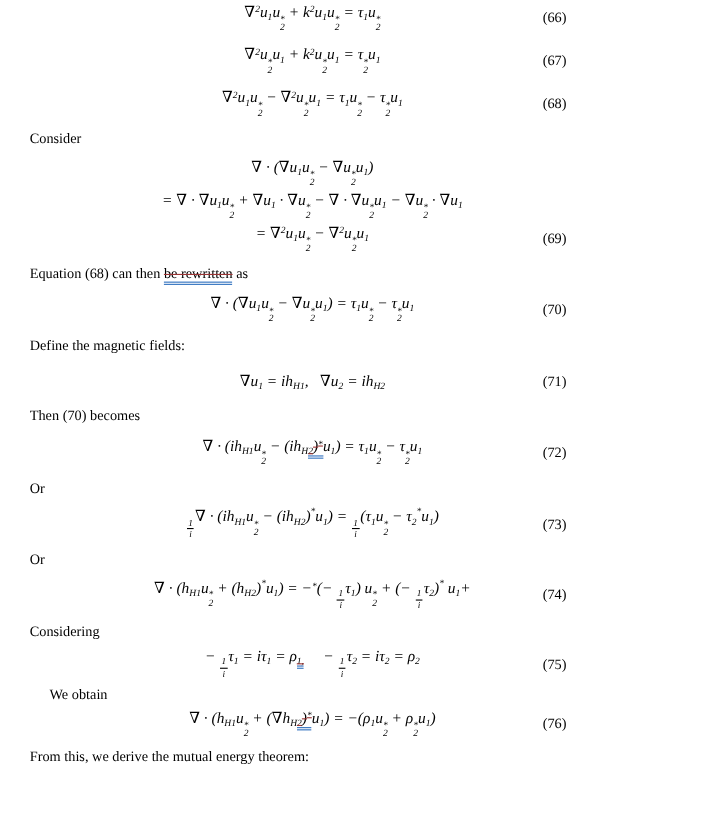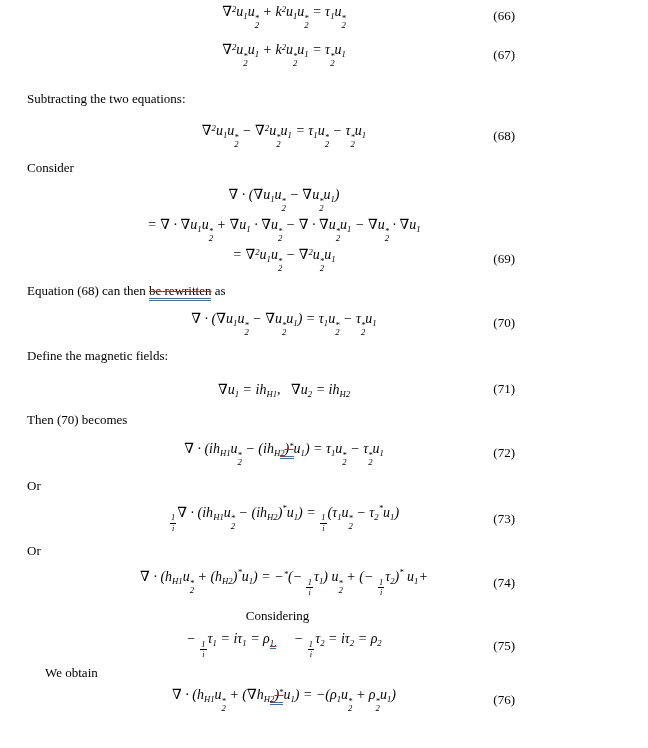--- a/index.html
+++ b/index.html
@@ -94,23 +94,20 @@
             <span class="b">2</span>
           </span>u<sub>1</sub> + k<sup>2</sup>u<span class="ss">
             <span class="t">*</span>
             <span class="b">2</span>
           </span>u<sub>1</sub> = τ<span class="ss">
             <span class="t">*</span>
             <span class="b">2</span>
           </span>u<sub>1</sub></span>
         <span class="eq-num">(67)</span>
       </div>
-      <div class="row text" style="height: 42px;">
-        <span>Subtracting the two equations:</span>
-      </div>
       <div class="row eq" style="height: 31px;">
         <span>∇<sup>2</sup>u<sub>1</sub>u<span class="ss">
             <span class="t">*</span>
             <span class="b">2</span>
           </span> − ∇<sup>2</sup>u<span class="ss">
             <span class="t">*</span>
             <span class="b">2</span>
           </span>u<sub>1</sub> = τ<sub>1</sub>u<span class="ss">
             <span class="t">*</span>
             <span class="b">2</span>
@@ -230,21 +227,21 @@
             <span class="fd">i</span>
           </span>τ<sub>1</sub>) u<span class="ss">
             <span class="t">*</span>
             <span class="b">2</span>
           </span> + (− <span class="frac">
             <span class="fn">1</span>
             <span class="fd">i</span>
           </span>τ<sub>2</sub>)<sup class="hi">*</sup> u<sub>1</sub>+</span>
         <span class="eq-num">(74)</span>
       </div>
-      <div class="row text" style="height: 30px; justify-content: center;">
+      <div class="row text" style="height: 30px;">
         <span>Considering</span>
       </div>
       <div class="row eq" style="height: 29px;">
         <span>− <span class="frac">
             <span class="fn">1</span>
             <span class="fd">i</span>
           </span>τ<sub>1</sub> = iτ<sub>1</sub> = ρ<span class="mark"><sub>1,</sub></span>  − <span class="frac">
             <span class="fn">1</span>
             <span class="fd">i</span>
           </span>τ<sub>2</sub> = iτ<sub>2</sub> = ρ<sub>2</sub></span>
@@ -258,15 +255,18 @@
             <span class="t">*</span>
             <span class="b">2</span>
           </span> + (∇h<sub>H</sub><span class="mark"><sub>2</sub>)<sup>*</sup></span>u<sub>1</sub>) = −(ρ<sub>1</sub>u<span class="ss">
             <span class="t">*</span>
             <span class="b">2</span>
           </span> + ρ<span class="ss">
             <span class="t">*</span>
             <span class="b">2</span>
           </span>u<sub>1</sub>)</span>
         <span class="eq-num">(76)</span>
+      </div>
+      <div class="row text" style="height: 34px;">
+        <span>From this, we derive the mutual energy theorem:</span>
       </div>
     </div>
 </div>
 
 </body></html>

